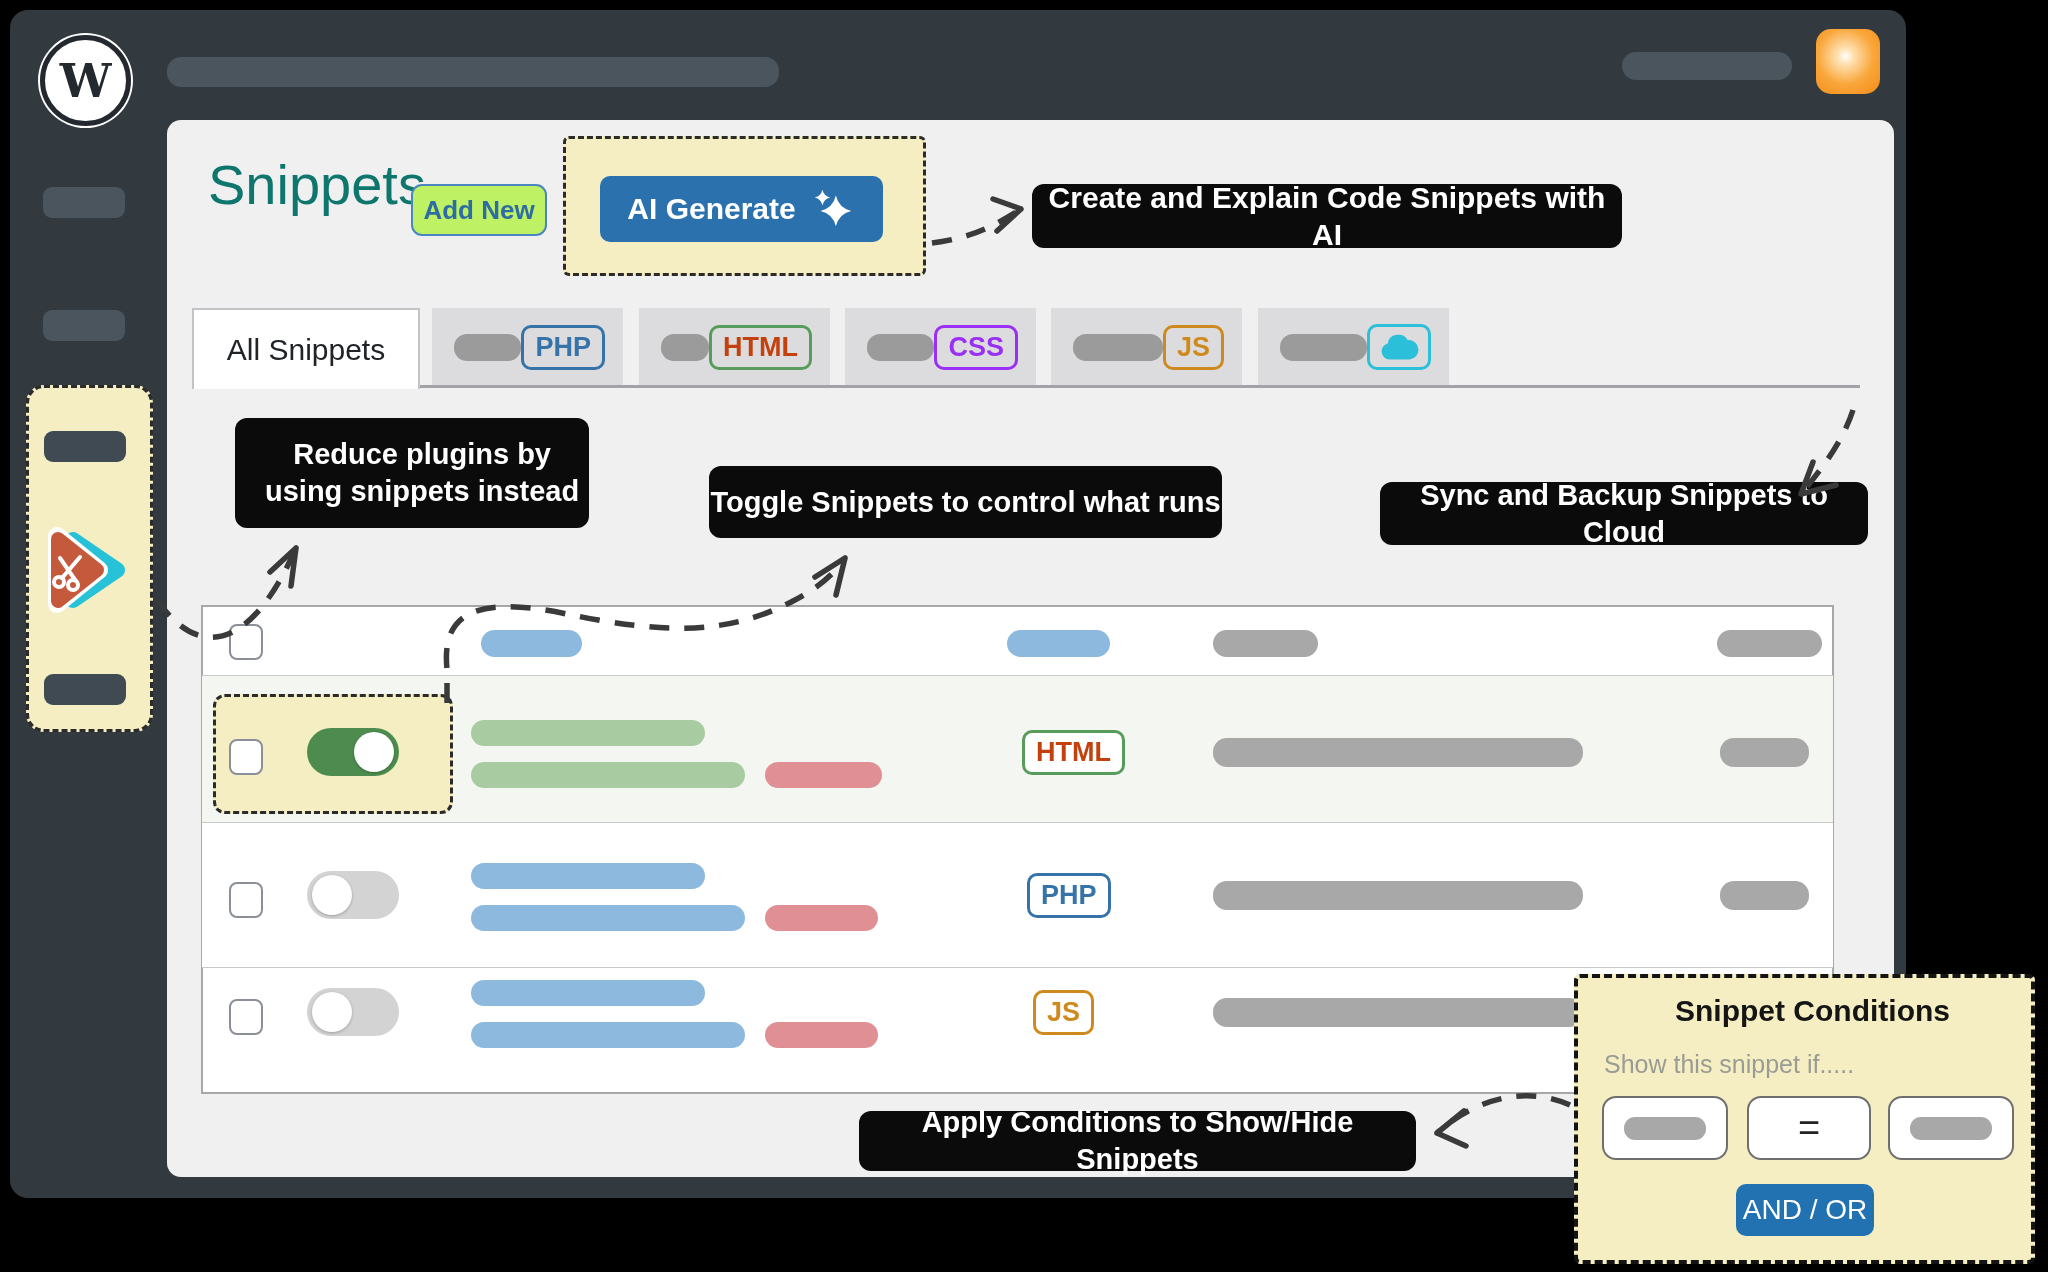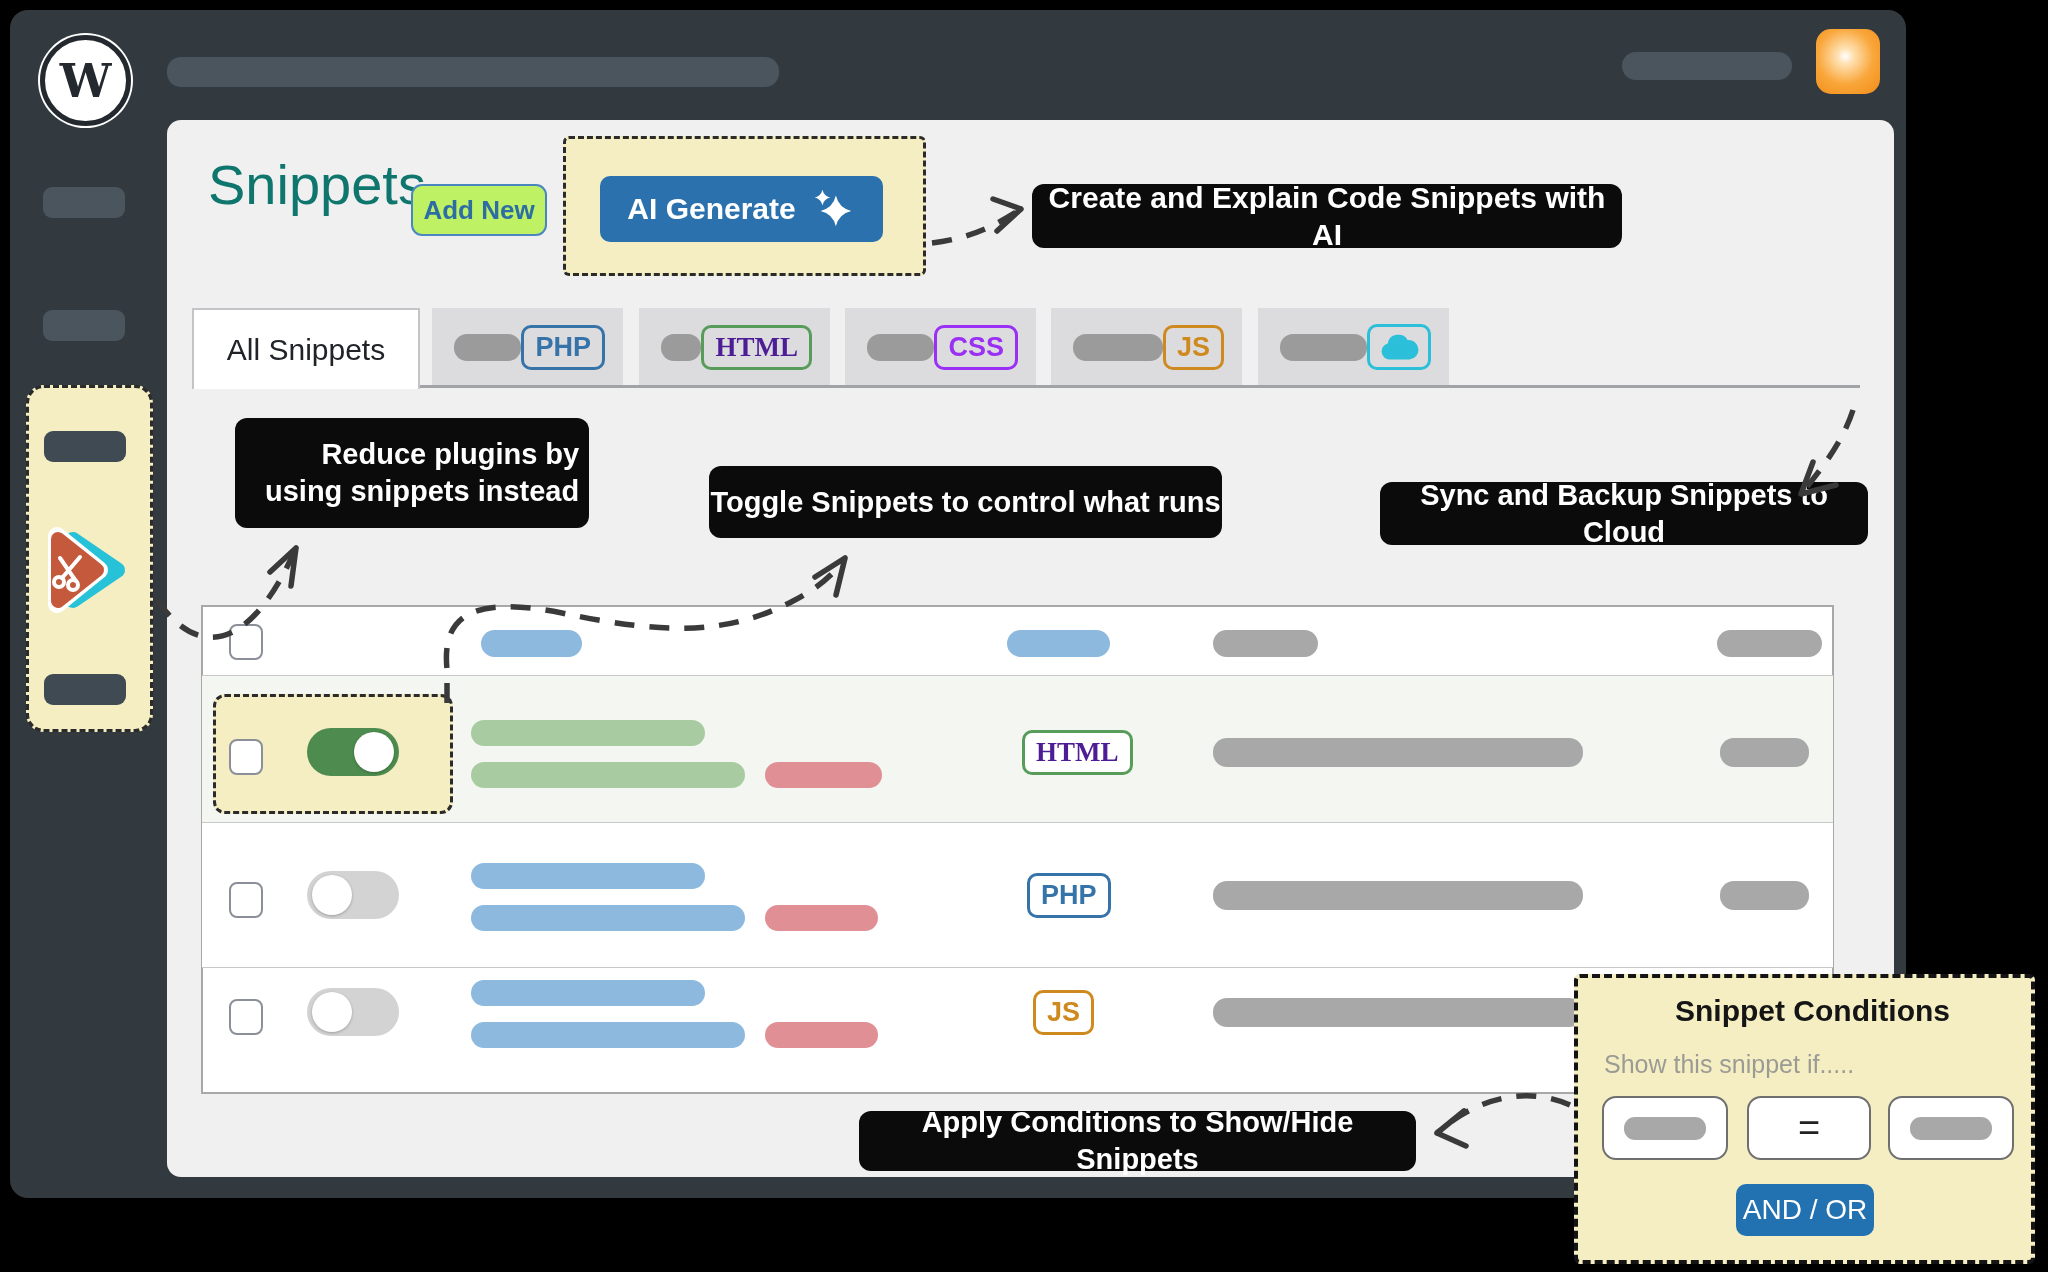--- a/index.html
+++ b/index.html
@@ -30,21 +30,21 @@
           display:flex;align-items:center;justify-content:center;gap:14px;color:#fff;font-weight:bold;font-size:30px;cursor:pointer;}
   
   .callout{position:absolute;background:#0b0b0b;color:#fff;font-weight:bold;font-size:29px;border-radius:12px;
            display:flex;align-items:center;justify-content:center;text-align:center;line-height:37px;}
   
   .tab-gray{position:absolute;top:308px;height:78px;width:191px;background:#dcdcde;display:flex;align-items:center;cursor:pointer;}
   .tab-bar{width:92px;height:27px;border-radius:13px;background:#9b9b9b;margin-left:22px;}
   .badge{display:inline-flex;align-items:center;justify-content:center;font-weight:bold;font-size:27px;
          border:3px solid;border-radius:10px;padding:4px 11px;margin-left:auto;margin-right:18px;background:transparent;}
   .badge.php{color:#3673a8;border-color:#3673a8;}
-  .badge.html{color:#4c1d95;border-color:#589c5b;font-family:Liberation Serif, serif;}
+  .badge.html{color:#c2410c;border-color:#589c5b;}
   .badge.css{color:#9a2ff5;border-color:#9a2ff5;}
   .badge.js{color:#cf8a1f;border-color:#cf8a1f;}
   .badge.cloud{color:#2bbfd9;border-color:#2bbfd9;padding:6px 9px;}
   .row-badge{position:absolute;margin:0;background:#fff;}
   
   .table{position:absolute;left:201px;top:605px;width:1633px;height:489px;background:#fff;border:2px solid #a8a8a8;box-sizing:border-box;}
   .checkbox{position:absolute;width:30px;height:32px;background:#fff;border:2.5px solid #8a8f98;border-radius:8px;cursor:pointer;}
   .toggle{position:absolute;width:92px;height:48px;border-radius:24px;cursor:pointer;}
   .toggle .knob{position:absolute;top:4px;width:40px;height:40px;border-radius:50%;background:#fff;box-shadow:0 1px 3px rgba(0,0,0,.25);}
   .toggle.on{background:#4d8c4e;}  .toggle.on .knob{right:5px;}
@@ -129,21 +129,21 @@
   <div class="tab-gray" style="left:1258px;">
     <div class="tab-bar"></div>
     <span class="badge cloud">
       <svg width="40" height="28" viewBox="0 0 64 44">
         <path d="M49 42 H17 a13 13 0 0 1 -3-25.6 A17 16 0 0 1 46 11 a11.5 11.5 0 0 1 3 31z" fill="#2bbfd9"></path>
       </svg>
     </span>
   </div>
 
 
-  <div class="callout" style="left:235px;top:418px;width:354px;height:110px;justify-content:flex-start;padding-left:30px;text-align:right;box-sizing:border-box;">
+  <div class="callout" style="left:235px;top:418px;width:354px;height:110px;justify-content:flex-start;padding-left:30px;text-align:center;box-sizing:border-box;">
     <span><span>Reduce plugins by</span><br><span>using snippets instead</span></span>
   </div>
   <div class="callout" style="left:709px;top:466px;width:513px;height:72px;">Toggle Snippets to control what runs</div>
   <div class="callout" style="left:1380px;top:482px;width:488px;height:63px;">Sync and Backup Snippets to Cloud</div>
 
   <div class="table"></div>
 
   <div class="checkbox" style="left:229px;top:624px;"></div>
   <div class="bar" style="left:481px;top:630px;width:101px;height:27px;background:#8cb9dd;"></div>
   <div class="bar" style="left:1007px;top:630px;width:103px;height:27px;background:#8cb9dd;"></div>

